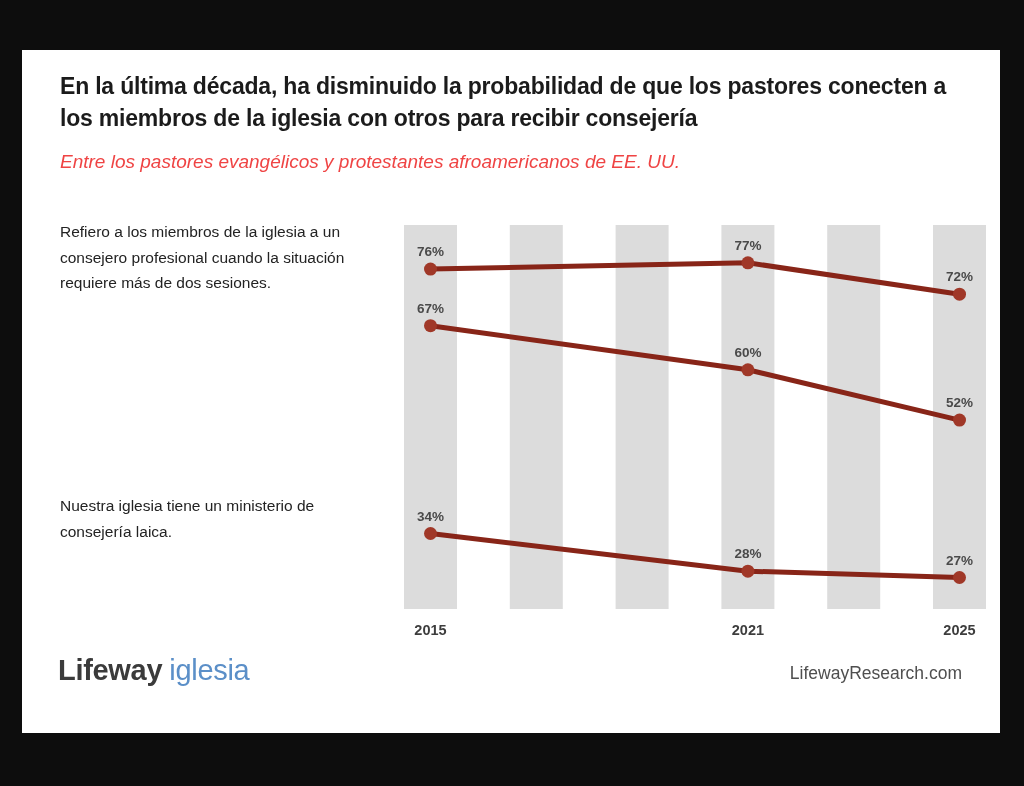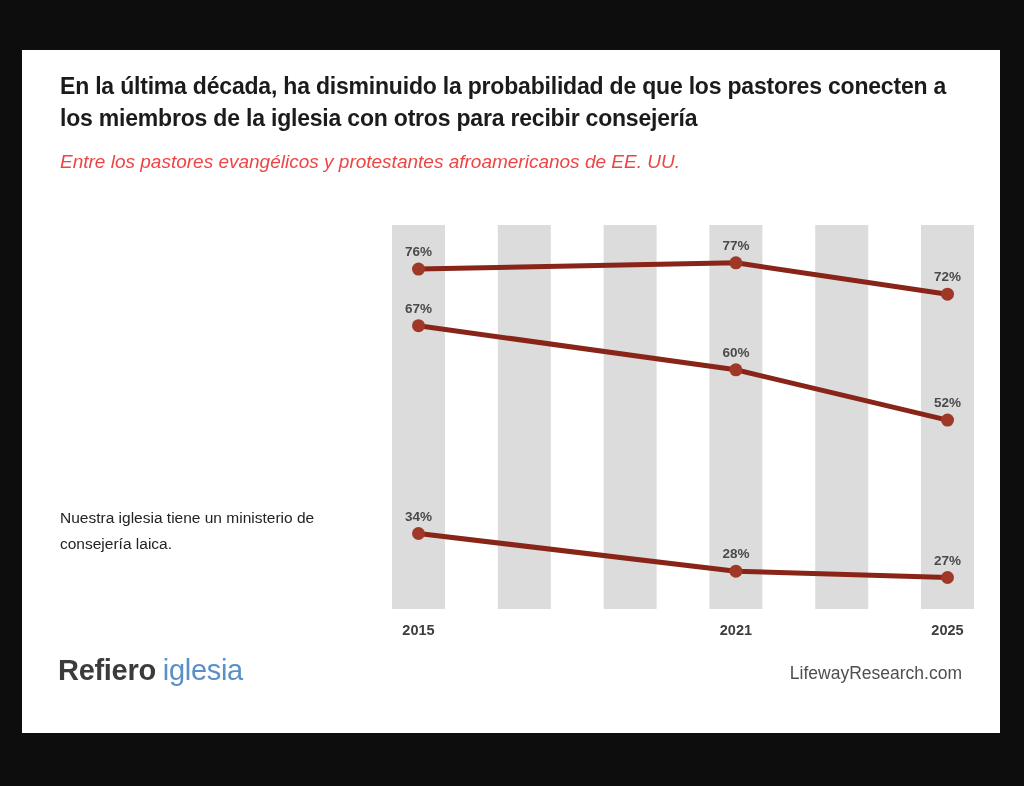--- a/index.html
+++ b/index.html
@@ -42,24 +42,24 @@
   .series-label {
     position: absolute;
     left: 38px;
     width: 315px;
     font-size: 15.5px;
     line-height: 1.65;
     color: #232323;
   }
   .sl-0 { top: 169px; }
   .sl-1 { top: 269px; }
-  .sl-2 { top: 455px; }
+  .sl-2 { top: 443px; }
   .plot {
     position: absolute;
-    left: 342px;
+    left: 354px;
     top: 175px;
     width: 582px;
     height: 420px;
     padding-left: 28px;
   }
   .footer-logo {
     position: absolute;
     left: 36px;
     top: 604px;
     font-size: 29px;
@@ -86,20 +86,21 @@
 </style>
 </head>
 <body>
 
 <div class="card">
 
   <div class="title">En la última década, ha disminuido la probabilidad de que los pastores conecten a los miembros de la iglesia con otros para recibir consejería</div>
 
   <div class="subtitle">Entre los pastores evangélicos y protestantes afroamericanos de EE. UU.</div>
 
+  <div class="series-label sl-0">Refiero a los miembros de la iglesia a un consejero profesional cuando la situación requiere más de dos sesiones.</div>
 
 
   <div class="series-label sl-2">Nuestra iglesia tiene un ministerio de consejería laica.</div>
 
   <div class="plot">
     <svg id="chart-svg" width="582" height="418" viewBox="0 0 582 418">
         <rect x="0.0" y="0" width="53" height="384" fill="#dcdcdc"></rect>
         <rect x="105.8" y="0" width="53" height="384" fill="#dcdcdc"></rect>
         <rect x="211.6" y="0" width="53" height="384" fill="#dcdcdc"></rect>
         <rect x="317.4" y="0" width="53" height="384" fill="#dcdcdc"></rect>
@@ -126,18 +127,18 @@
         <text x="343.9" y="333.2" text-anchor="middle" fill="#4a4a4a" font-size="13.5" font-weight="bold" font-family="&quot;Liberation Sans&quot;, sans-serif">28%</text>
         <circle cx="555.5" cy="352.5" r="6.5" fill="#a03828"></circle>
         <text x="555.5" y="339.5" text-anchor="middle" fill="#4a4a4a" font-size="13.5" font-weight="bold" font-family="&quot;Liberation Sans&quot;, sans-serif">27%</text>
         <text x="26.5" y="410" text-anchor="middle" fill="#3d3d3d" font-size="14.5" font-weight="bold" font-family="&quot;Liberation Sans&quot;, sans-serif">2015</text>
         <text x="343.9" y="410" text-anchor="middle" fill="#3d3d3d" font-size="14.5" font-weight="bold" font-family="&quot;Liberation Sans&quot;, sans-serif">2021</text>
         <text x="555.5" y="410" text-anchor="middle" fill="#3d3d3d" font-size="14.5" font-weight="bold" font-family="&quot;Liberation Sans&quot;, sans-serif">2025</text>
       </svg>
   </div>
 
   <div class="footer-logo">
-    <span class="logo-primary">Refiero</span><span class="logo-secondary">iglesia</span>
+    <span class="logo-primary">Lifeway</span><span class="logo-secondary">iglesia</span>
   </div>
 
   <div class="website">LifewayResearch.com</div>
 
 </div>
 
 </body></html>

